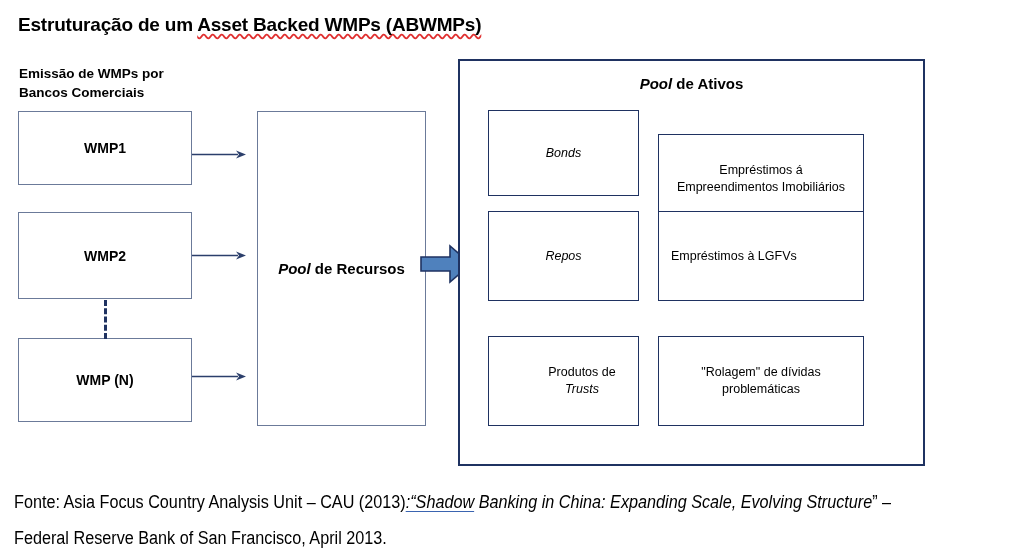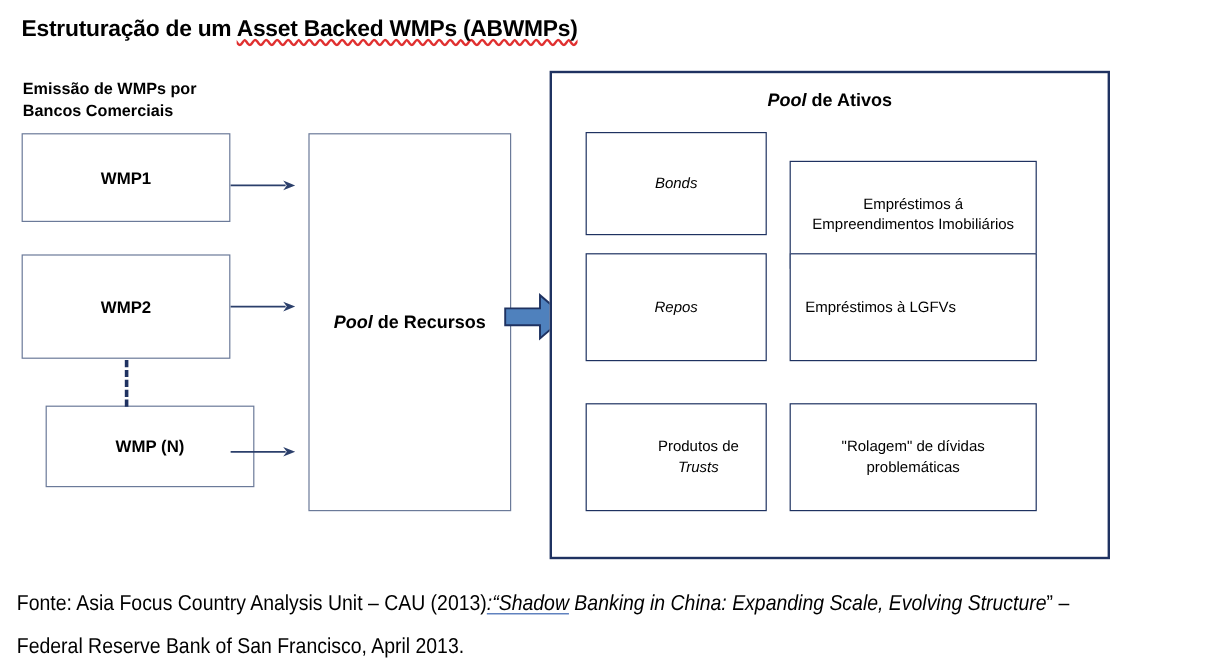--- a/index.html
+++ b/index.html
@@ -59,21 +59,21 @@
   .box.navy { border: 1.8px solid #1f3261; }
 
   .wmp-box {
     font-size: 14px;
     font-weight: bold;
   }
 
   
   #wmp-box-1 { left: 18px; top: 111px; width: 174px; height: 74px; }
   #wmp-box-2 { left: 18px; top: 212px; width: 174px; height: 87px; }
-  #wmp-box-n { left: 18px; top: 338px; width: 174px; height: 68px; margin-left: 20px; }
+  #wmp-box-n { left: 18px; top: 338px; width: 174px; height: 84px; }
 
   
   #wmp-dashed-connector {
     position: absolute;
     left: 104px;
     top: 300px;
     width: 0;
     height: 39px;
     border-left: 3px dashed #1f3261;
   }

